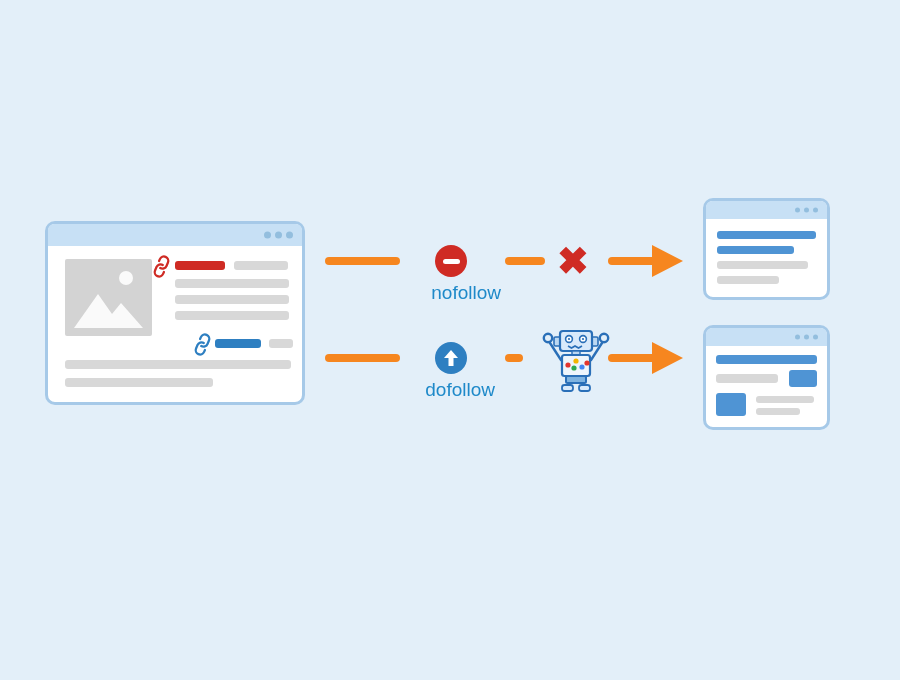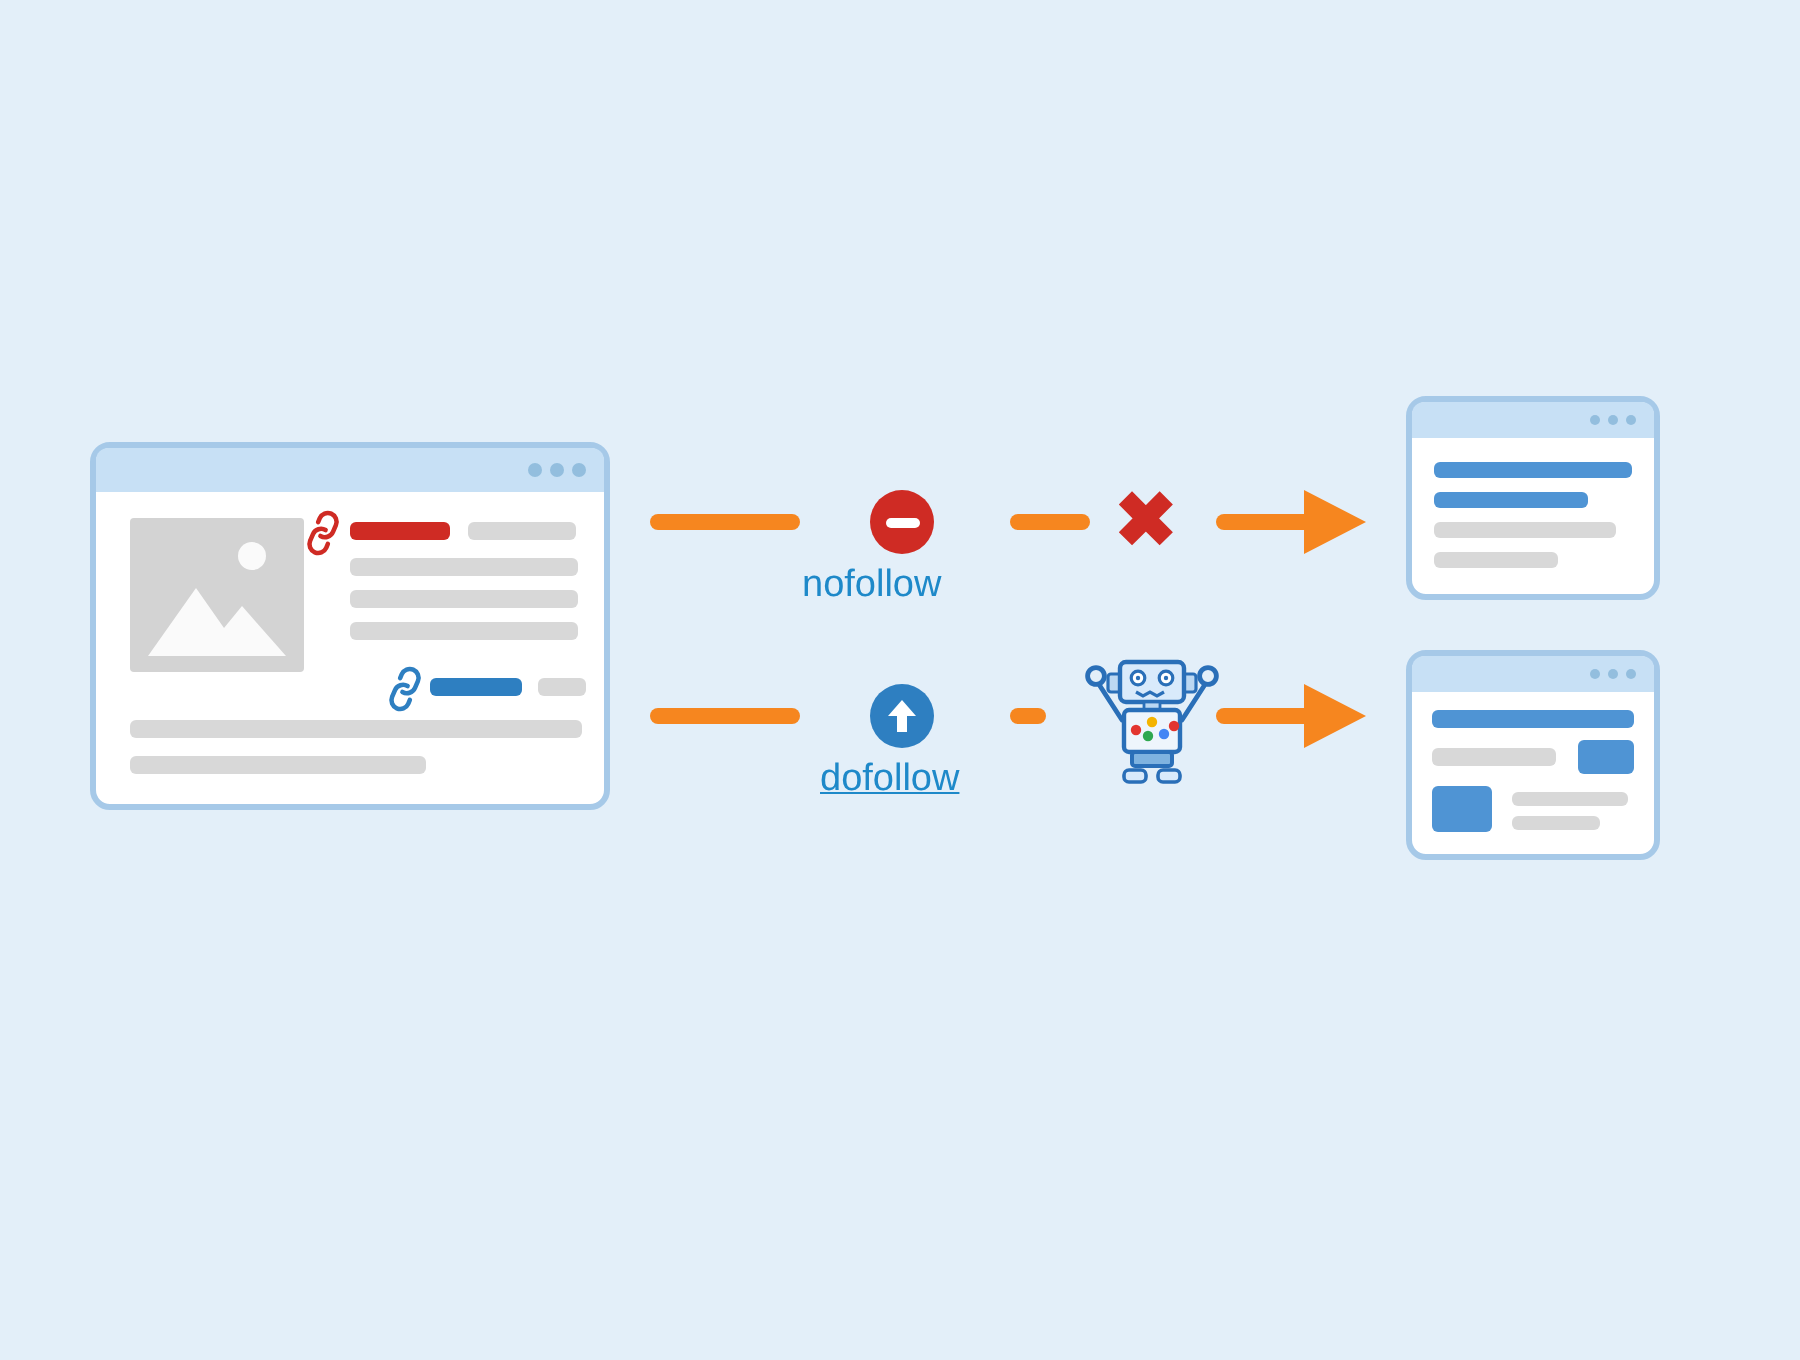--- a/index.html
+++ b/index.html
@@ -29,21 +29,21 @@
   .chain.red { color:var(--red,#cf2b24); }
   .chain.blue { color:var(--blue,#2e7fc1); }
   .chain svg { width:100%; height:100%; }
 
   
   .dash { position:absolute; height:8px; background:var(--orange,#f6861f); border-radius:4px; }
   .badge { position:absolute; width:32px; height:32px; border-radius:50%; display:flex; align-items:center; justify-content:center; }
   .badge.red { background:var(--red,#cf2b24); }
   .badge.blue { background:var(--blue,#2e7fc1); }
   .minus { width:17px; height:5px; background:#fff; border-radius:2.5px; }
-  .flow-label { position:absolute; width:100px; text-align:left; color:var(--label-blue,#1e89c9); font-size:19px; }
+  .flow-label { position:absolute; width:100px; text-align:right; color:var(--label-blue,#1e89c9); font-size:19px; }
   .xmark { position:absolute; color:var(--red,#cf2b24); font-size:38px; line-height:1; font-weight:700; }
   .arrow { position:absolute; width:75px; height:38px; }
   .arrow svg { width:100%; height:100%; fill:var(--orange,#f6861f); }
   .robot { position:absolute; width:82px; height:74px; }
   .robot svg { width:100%; height:100%; }
 </style>
 </head>
 <body>
 
 <div class="canvas">
@@ -108,21 +108,21 @@
       </svg>
   </div>
 
   <div class="dash" style="left:325px; top:354px; width:75px;"></div>
 
   <div class="badge blue" style="left:435px; top:342px;">
     <svg width="16" height="18" viewBox="0 0 16 18">
         <path d="M8 1 L15 9 L10.5 9 L10.5 17 L5.5 17 L5.5 9 L1 9 Z" fill="#fff"></path>
       </svg>
   </div>
-  <div class="flow-label" style="left:410px; top:379px;text-decoration:underline;">dofollow</div>
+  <div class="flow-label" style="left:395px; top:379px;">dofollow</div>
 
   <div class="dash" style="left:505px; top:354px; width:18px;"></div>
 
   <div class="robot" style="left:535px; top:324px;">
     <svg viewBox="0 0 82 74">
       <g stroke="#2a6fb8" stroke-width="2.4" stroke-linecap="round" fill="none">
         <path d="M26 36 L15 19"></path>
         <path d="M56 36 L67 19"></path>
         <circle cx="13" cy="14" r="4.2"></circle>
         <circle cx="69" cy="14" r="4.2"></circle>

